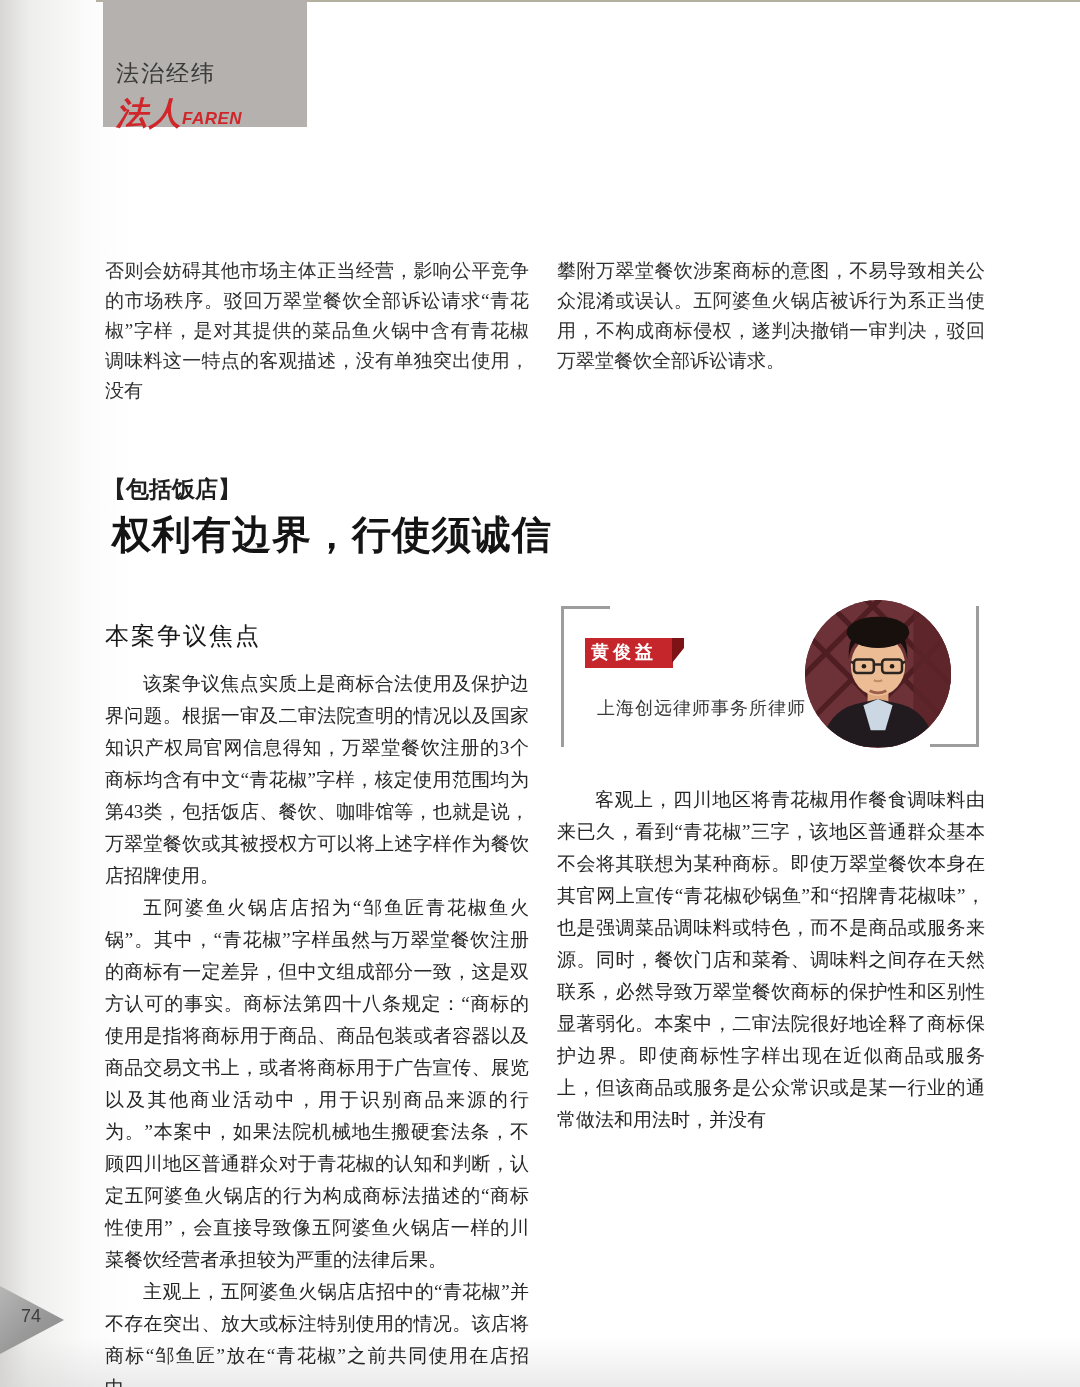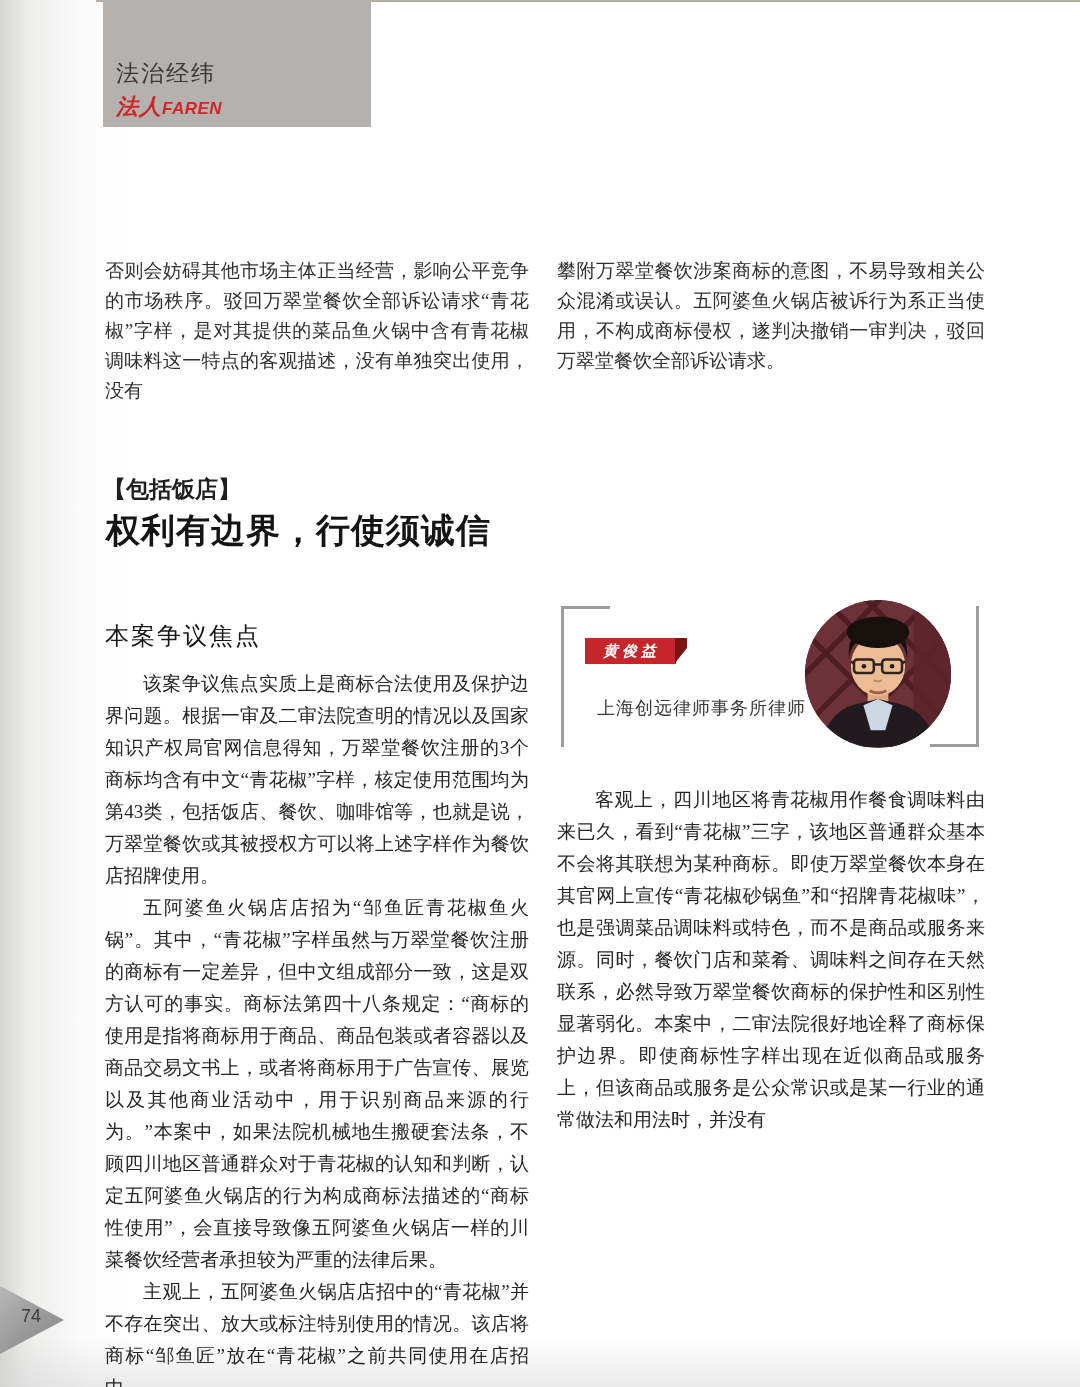--- a/index.html
+++ b/index.html
@@ -9,56 +9,56 @@
     background:
       linear-gradient(to top, rgba(210,210,210,.45) 0px, rgba(255,255,255,0) 50px),
       linear-gradient(to right, #d7d6d4 0px, #ededec 28px, #fbfbfb 85px, #ffffff 130px);
     font-family:"Liberation Serif","DejaVu Serif",serif;
     color:#2c2c2c;
     overflow:hidden;
   }
   .top-edge{position:absolute;left:96px;top:0;width:984px;height:2px;background:#b3b0a0;}
 
   
-  .header-block{position:absolute;left:103px;top:0;width:268px;height:127px;background:#b4b1ae;}
+  .header-block{position:absolute;left:103px;top:0;width:204px;height:127px;background:#b4b1ae;}
   .section-label{position:absolute;left:13px;top:58px;font-family:"Liberation Sans",sans-serif;
     font-size:23px;color:#3a3a3a;letter-spacing:2px;}
   .faren-logo{position:absolute;left:13px;top:92px;font-style:italic;font-weight:bold;
     color:#d0262a;white-space:nowrap;font-family:"Liberation Sans",sans-serif;}
-  .logo-cn{font-size:22px;letter-spacing:1px;}
+  .logo-cn{font-size:32px;letter-spacing:1px;}
   .logo-en{font-size:17px;letter-spacing:.5px;text-align:center;}
 
   
   .intro-col{position:absolute;top:256px;font-size:19px;line-height:30px;text-align:justify;color:#303030;}
   .intro-left{left:105px;width:424px;}
   .intro-right{left:557px;width:428px;}
 
   
   .kicker{position:absolute;left:103px;top:474px;font-family:"Liberation Sans",sans-serif;
     font-weight:bold;font-size:23px;color:#1f1f1f;}
-  .article-title{position:absolute;left:106px;top:508px;font-family:"Liberation Sans",sans-serif;
-    font-weight:bold;font-size:34px;color:#141414;letter-spacing:1px;}
+  .article-title{position:absolute;left:112px;top:508px;font-family:"Liberation Sans",sans-serif;
+    font-weight:bold;font-size:39px;color:#141414;letter-spacing:1px;}
 
   
   .col{position:absolute;font-size:19px;line-height:32px;text-align:justify;color:#262626;}
   .col-left{left:105px;top:620px;width:424px;}
   .col-right{left:557px;top:600px;width:428px;}
   .focus-heading{text-align:left;font-size:24px;font-weight:normal;letter-spacing:2px;
     color:#171717;margin:0 0 16px 0;line-height:32px;}
   .body-p{margin:0;text-indent:2em;}
 
   
   .expert-box{position:relative;height:148px;margin-bottom:36px;}
   .bracket-tl{position:absolute;left:4px;top:6px;width:46px;height:138px;
     border-left:3px solid #9d9d9d;border-top:3px solid #9d9d9d;}
   .bracket-br{position:absolute;right:6px;top:6px;width:46px;height:138px;
     border-right:3px solid #9d9d9d;border-bottom:3px solid #9d9d9d;}
   .name-badge{position:absolute;left:28px;top:38px;background:#c5262c;color:#fff;
-    font-family:"Liberation Sans",sans-serif;font-weight:bold;font-size:15px;
-    letter-spacing:4px;padding:4px 16px 4px 18px;line-height:1.2;font-style:italic;}
+    font-family:"Liberation Sans",sans-serif;font-weight:bold;font-size:18px;
+    letter-spacing:4px;padding:4px 16px 4px 6px;line-height:1.2;}
   .badge-fold{position:absolute;right:-11px;top:0;width:0;height:0;
     border-left:12px solid #7e1315;border-bottom:15px solid transparent;
     border-top:10px solid #7e1315;}
   .affiliation{position:absolute;left:40px;top:92px;font-family:"Liberation Sans",sans-serif;
     font-size:18px;color:#3b3b3b;letter-spacing:1px;}
   .portrait{position:absolute;right:34px;top:0;width:146px;height:148px;border-radius:50%;
     overflow:hidden;background:#6d3238;}
   .portrait svg{display:block;width:100%;height:100%;}
 
   

